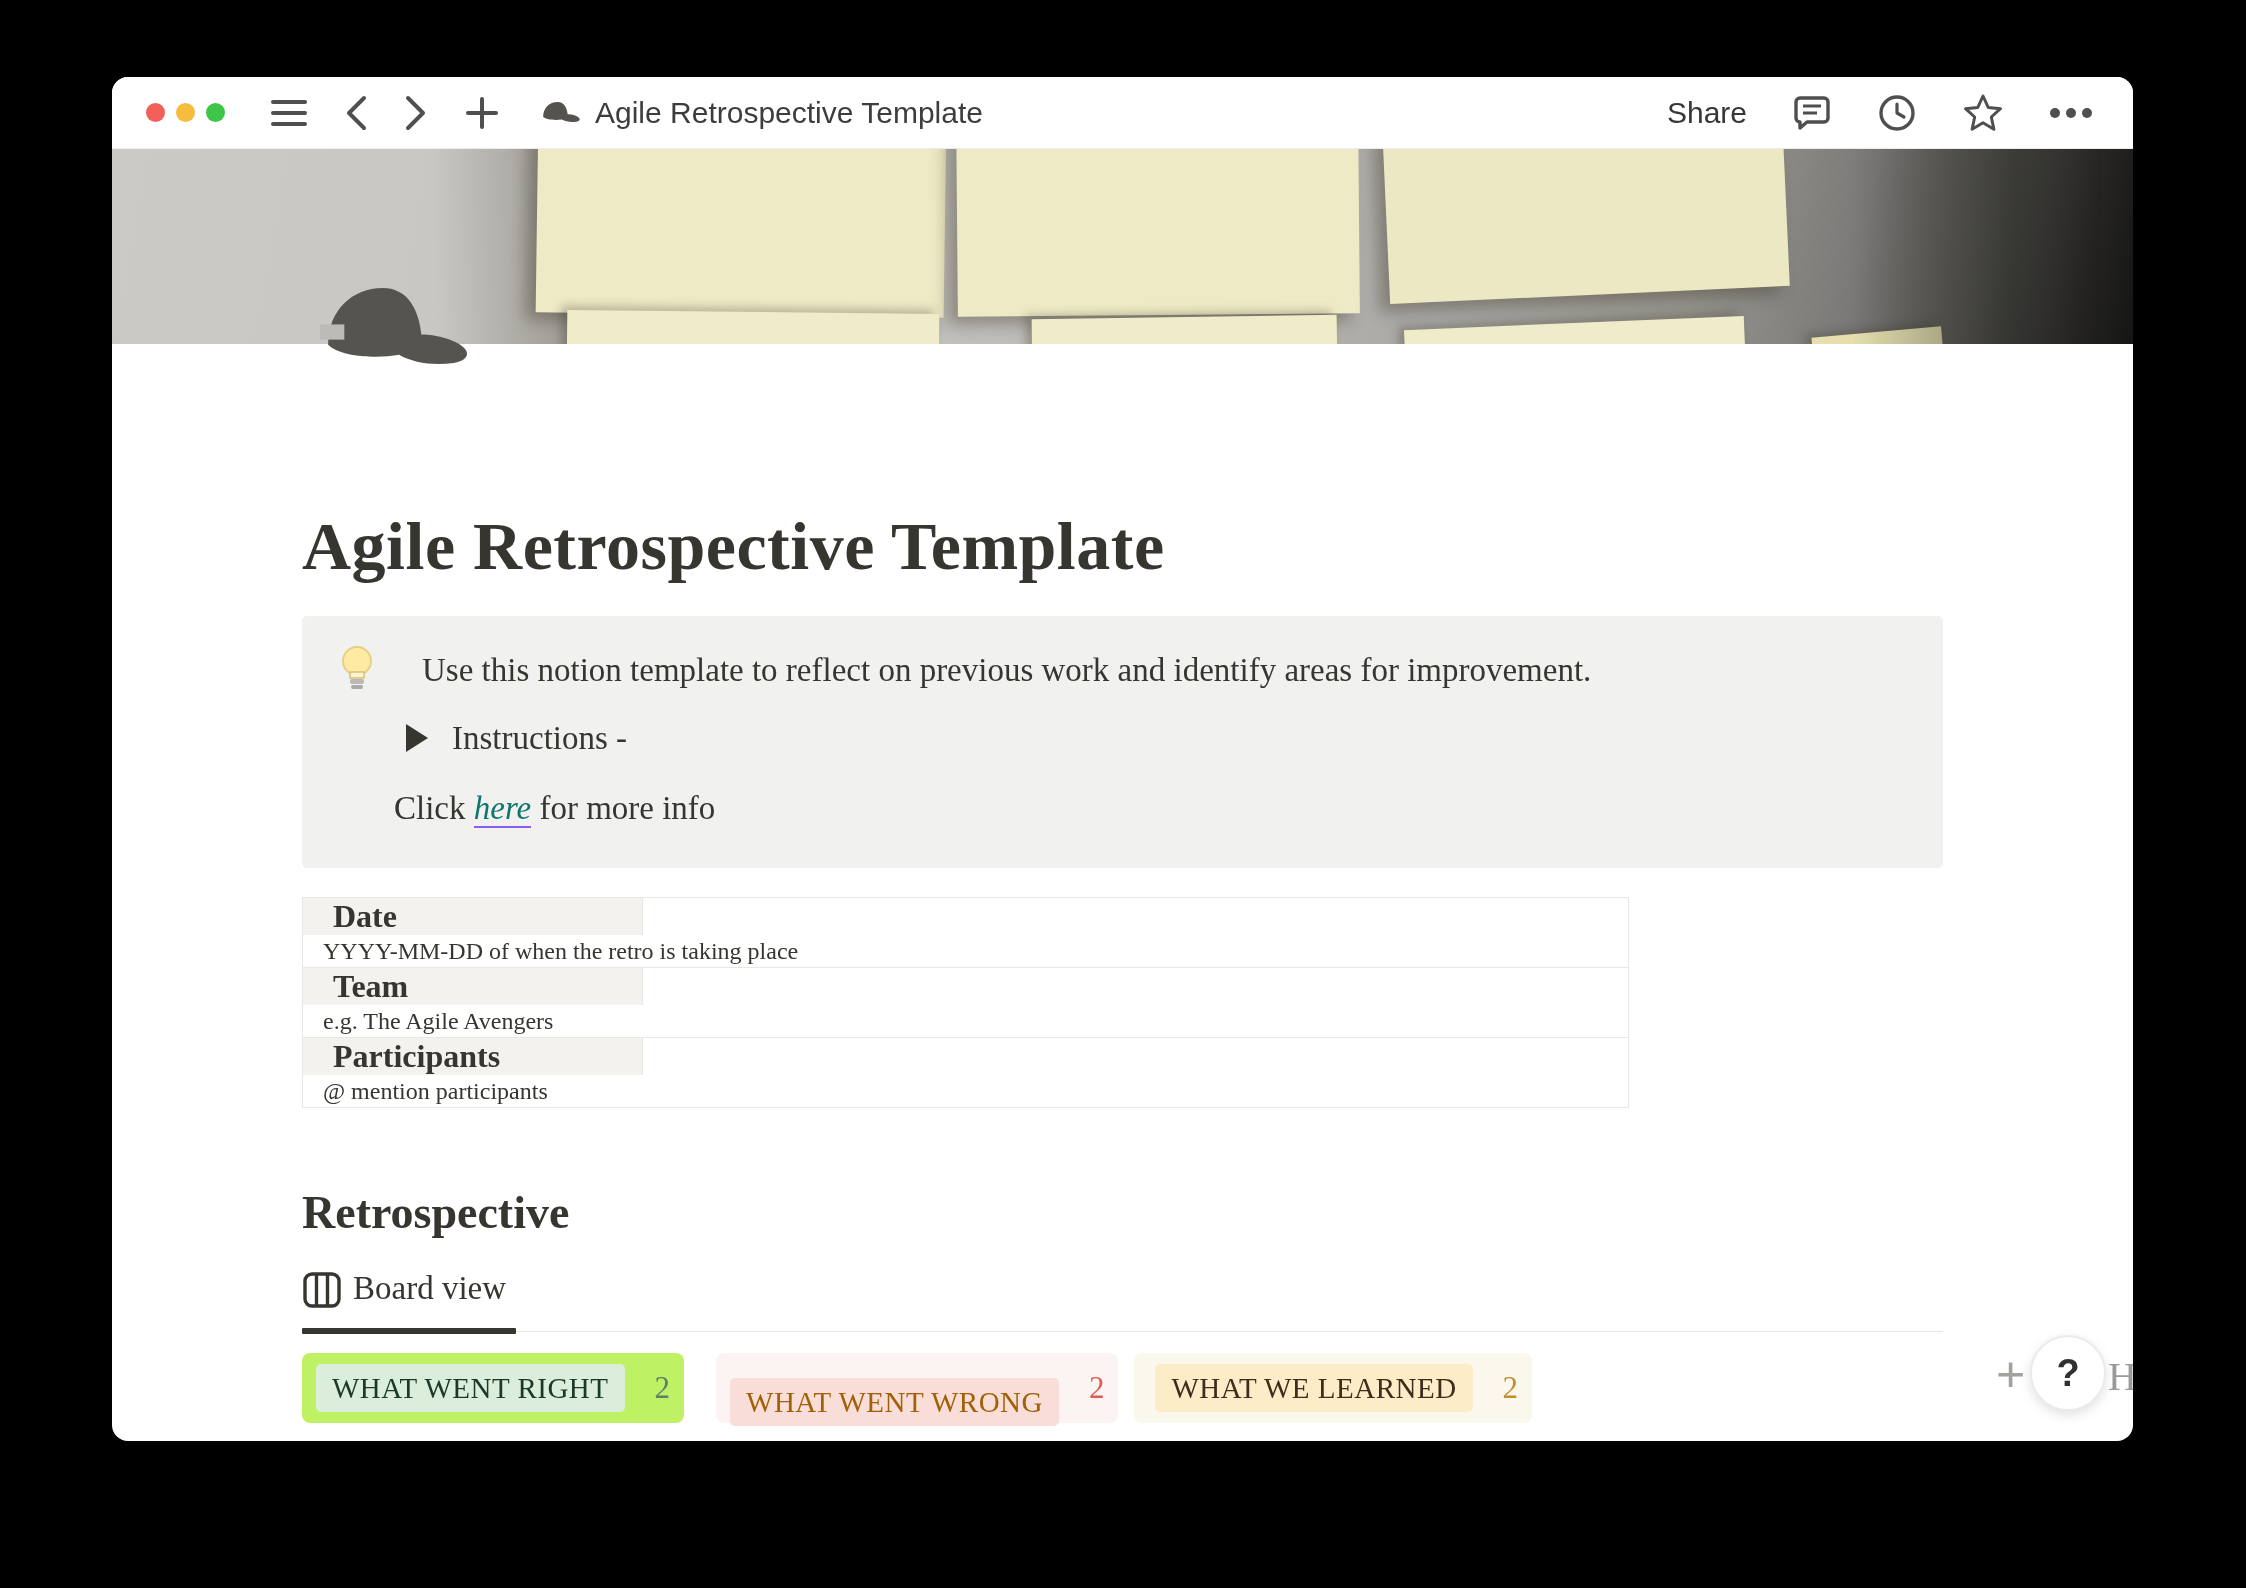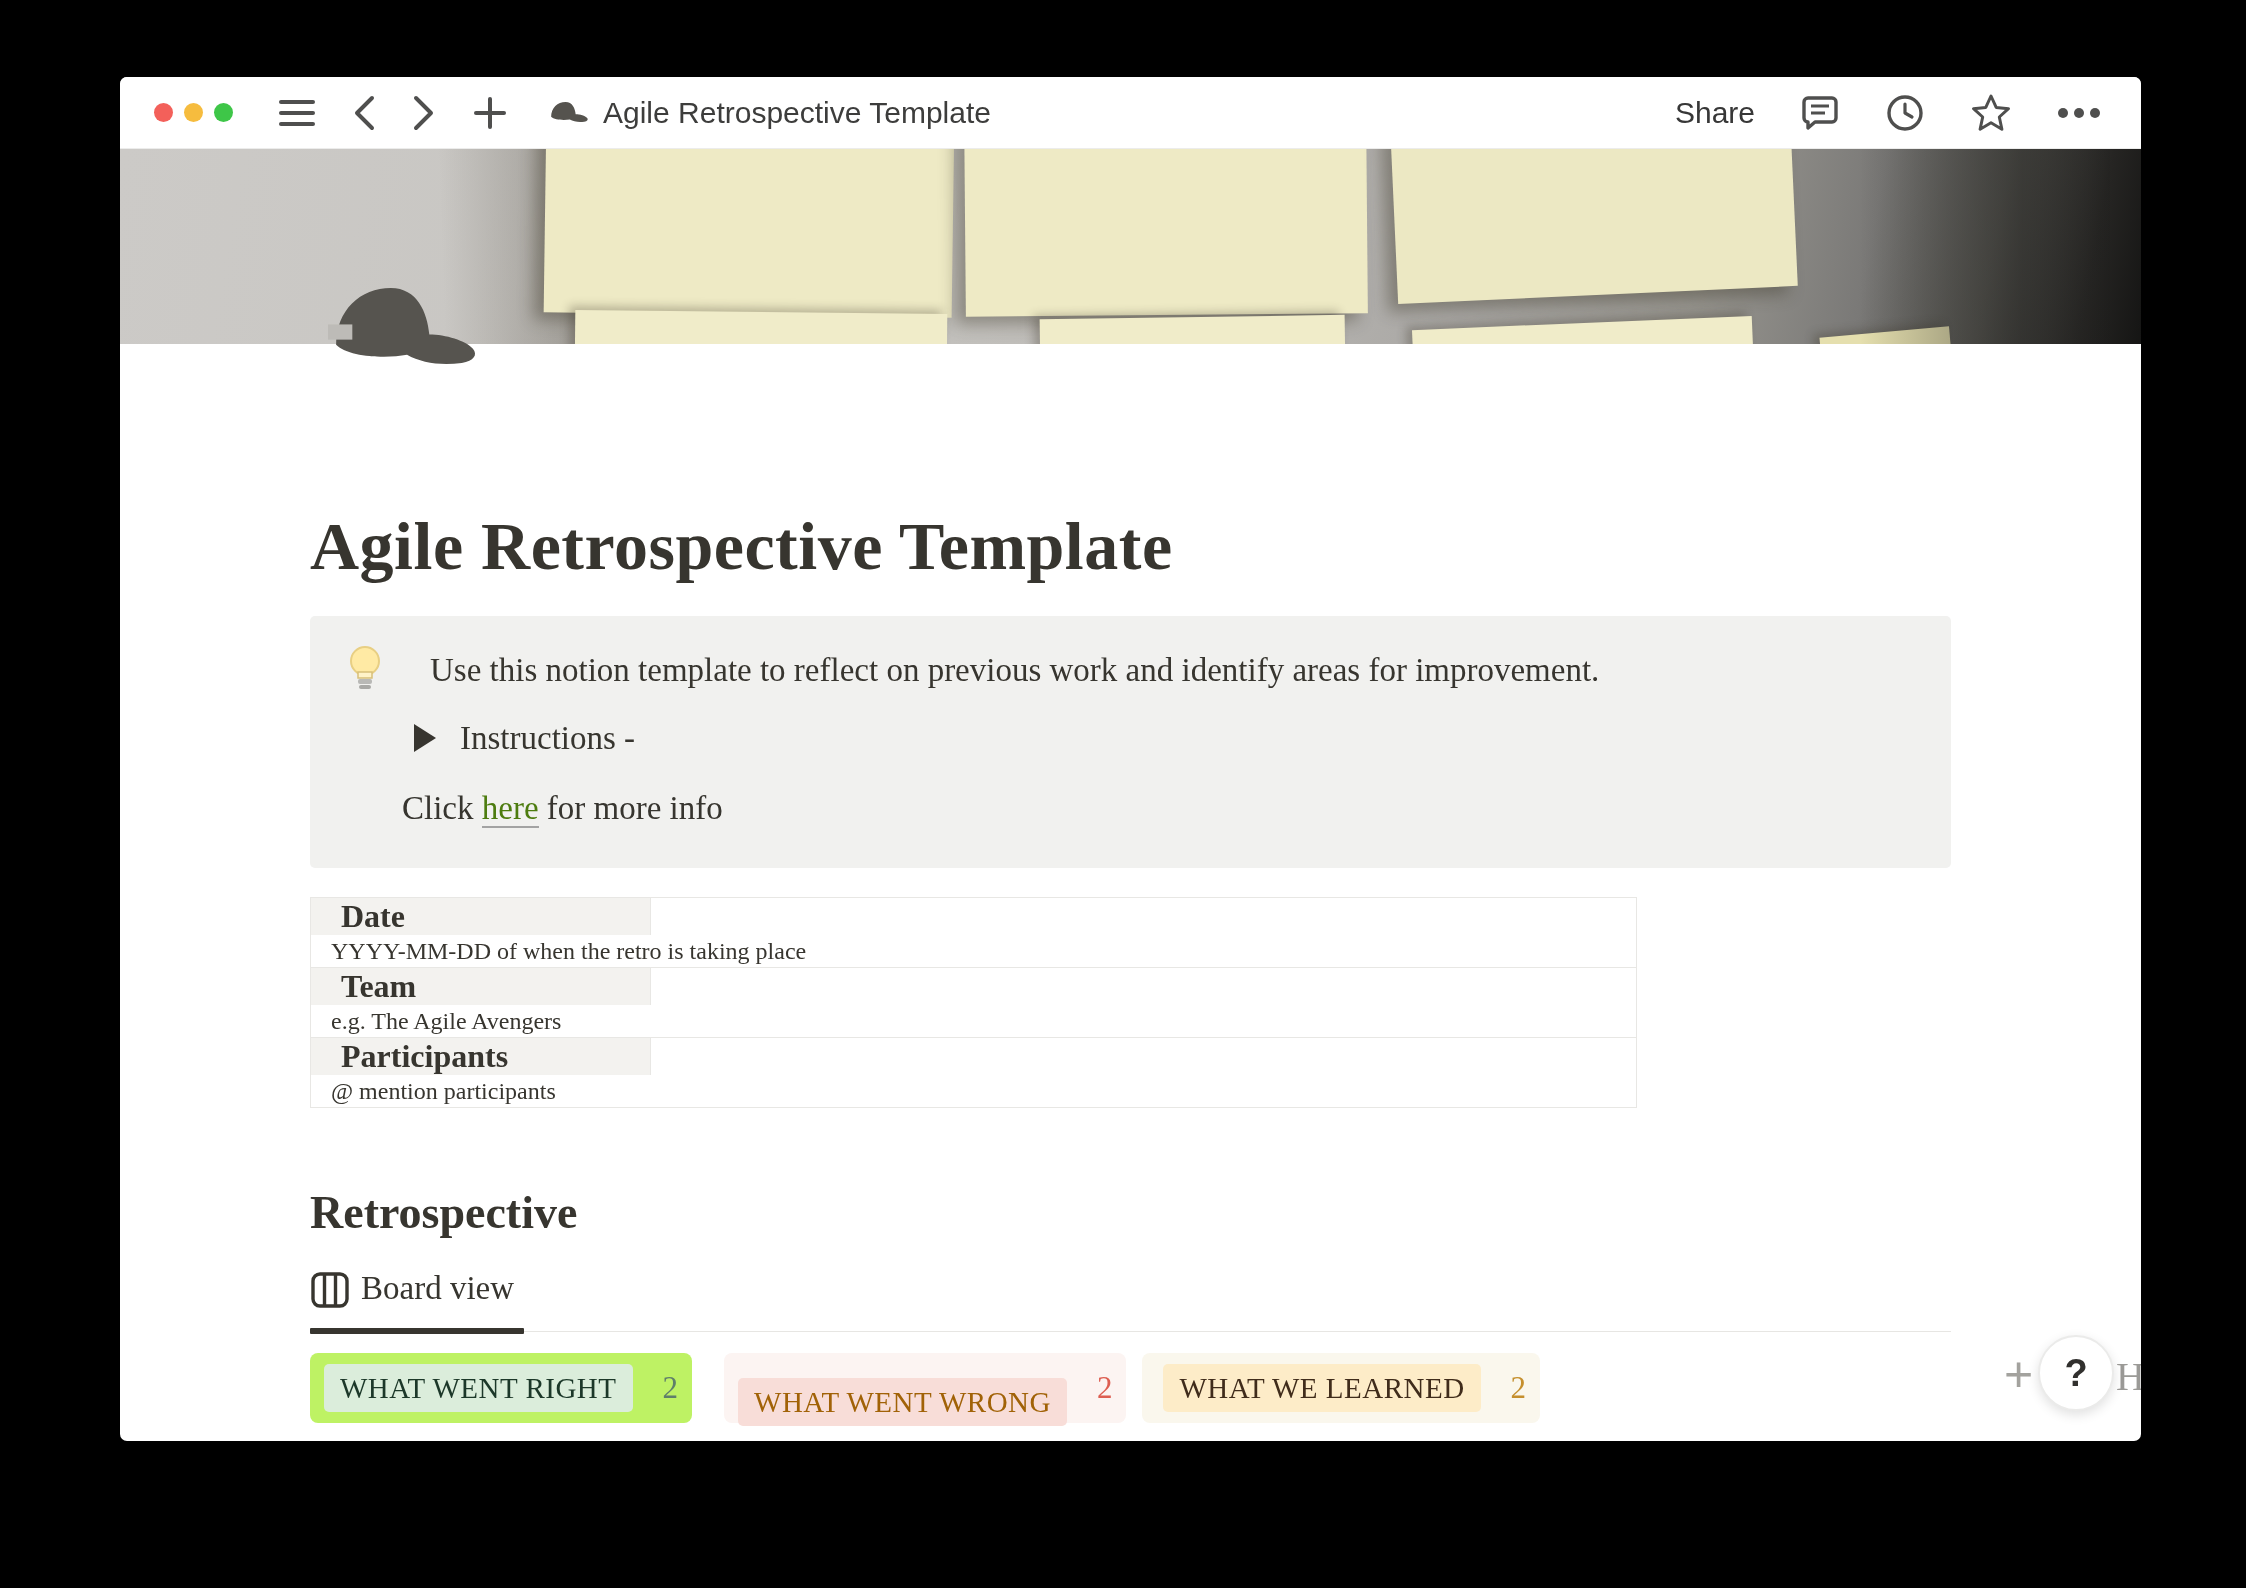--- a/index.html
+++ b/index.html
@@ -1,18 +1,18 @@
 <!DOCTYPE html>
 <html><head>
 <meta charset="utf-8">
 <style>
   html,body{margin:0;padding:0;background:#000;width:2246px;height:1588px;overflow:hidden;}
   *{box-sizing:border-box;}
-  .window{position:absolute;left:120px;top:77px;width:2021px;height:1364px;background:#fff;
-    border-radius:7px;overflow:hidden;box-shadow:0 24px 70px rgba(0,0,0,.65);
+  .window{position:absolute;left:112px;top:77px;width:2021px;height:1364px;background:#fff;
+    border-radius:16px;overflow:hidden;box-shadow:0 24px 70px rgba(0,0,0,.65);
     font-family:"Liberation Serif","DejaVu Serif",serif;color:#37352f;}
   
   .titlebar{position:absolute;left:0;top:0;width:100%;height:72px;background:#fff;
     display:flex;align-items:center;padding:0 40px 0 34px;border-bottom:1px solid #ececeb;
     font-family:"Liberation Sans","DejaVu Sans",sans-serif;z-index:30;}
   .lights{display:flex;gap:11px;align-items:center;}
   .light{width:19px;height:19px;border-radius:50%;}
   .light.red{background:#f3605a;}
   .light.yellow{background:#f6bc3e;}
   .light.green{background:#3ec648;}
@@ -39,21 +39,21 @@
   h1.page-title{margin:161px 0 0 0;font-size:68px;line-height:82px;font-weight:700;
     letter-spacing:.5px;color:#37352f;}
   .callout{margin-top:29px;width:1641px;height:252px;background:#f1f1ef;border-radius:5px;
     padding:28px 30px 0 36px;font-size:33px;}
   .callout .row1{display:flex;align-items:center;line-height:48px;gap:28px;}
   .bulb{width:38px;margin-right:18px;flex:0 0 auto;}
   .callout .row2{display:flex;align-items:center;line-height:48px;margin-top:18px;margin-left:68px;}
   .tri{width:0;height:0;border-left:22px solid #37352f;border-top:14px solid transparent;
     border-bottom:14px solid transparent;margin-right:24px;}
   .callout .row3{line-height:48px;margin-top:22px;margin-left:56px;}
-  .inline-link{color:#4d7c0f;border-bottom:2px solid #a3a3a3;cursor:pointer;}
+  .inline-link{color:#0f766e;border-bottom:2px solid #8b5cf6;cursor:pointer;font-style:italic;}
   
   .ptable{margin-top:29px;width:1327px;border:1px solid #e8e7e4;border-bottom:none;}
   .prow{display:flex;border-bottom:1px solid #e8e7e4;height:70px;flex-direction:column;}
   .pcell-label{width:340px;background:#f3f2ef;border-right:1px solid #e8e7e4;display:flex;
     align-items:center;padding-left:30px;font-weight:700;font-size:32px;}
   .pcell-value{flex:1;display:flex;align-items:center;padding-left:20px;font-size:24px;}
   
   h2.section-title{margin:76px 0 0 0;font-size:46px;line-height:58px;font-weight:700;}
   .tabrow{margin-top:28px;position:relative;width:1641px;height:62px;}
   .tab{display:inline-flex;align-items:flex-start;gap:11px;font-size:33px;height:44px;cursor:pointer;}

